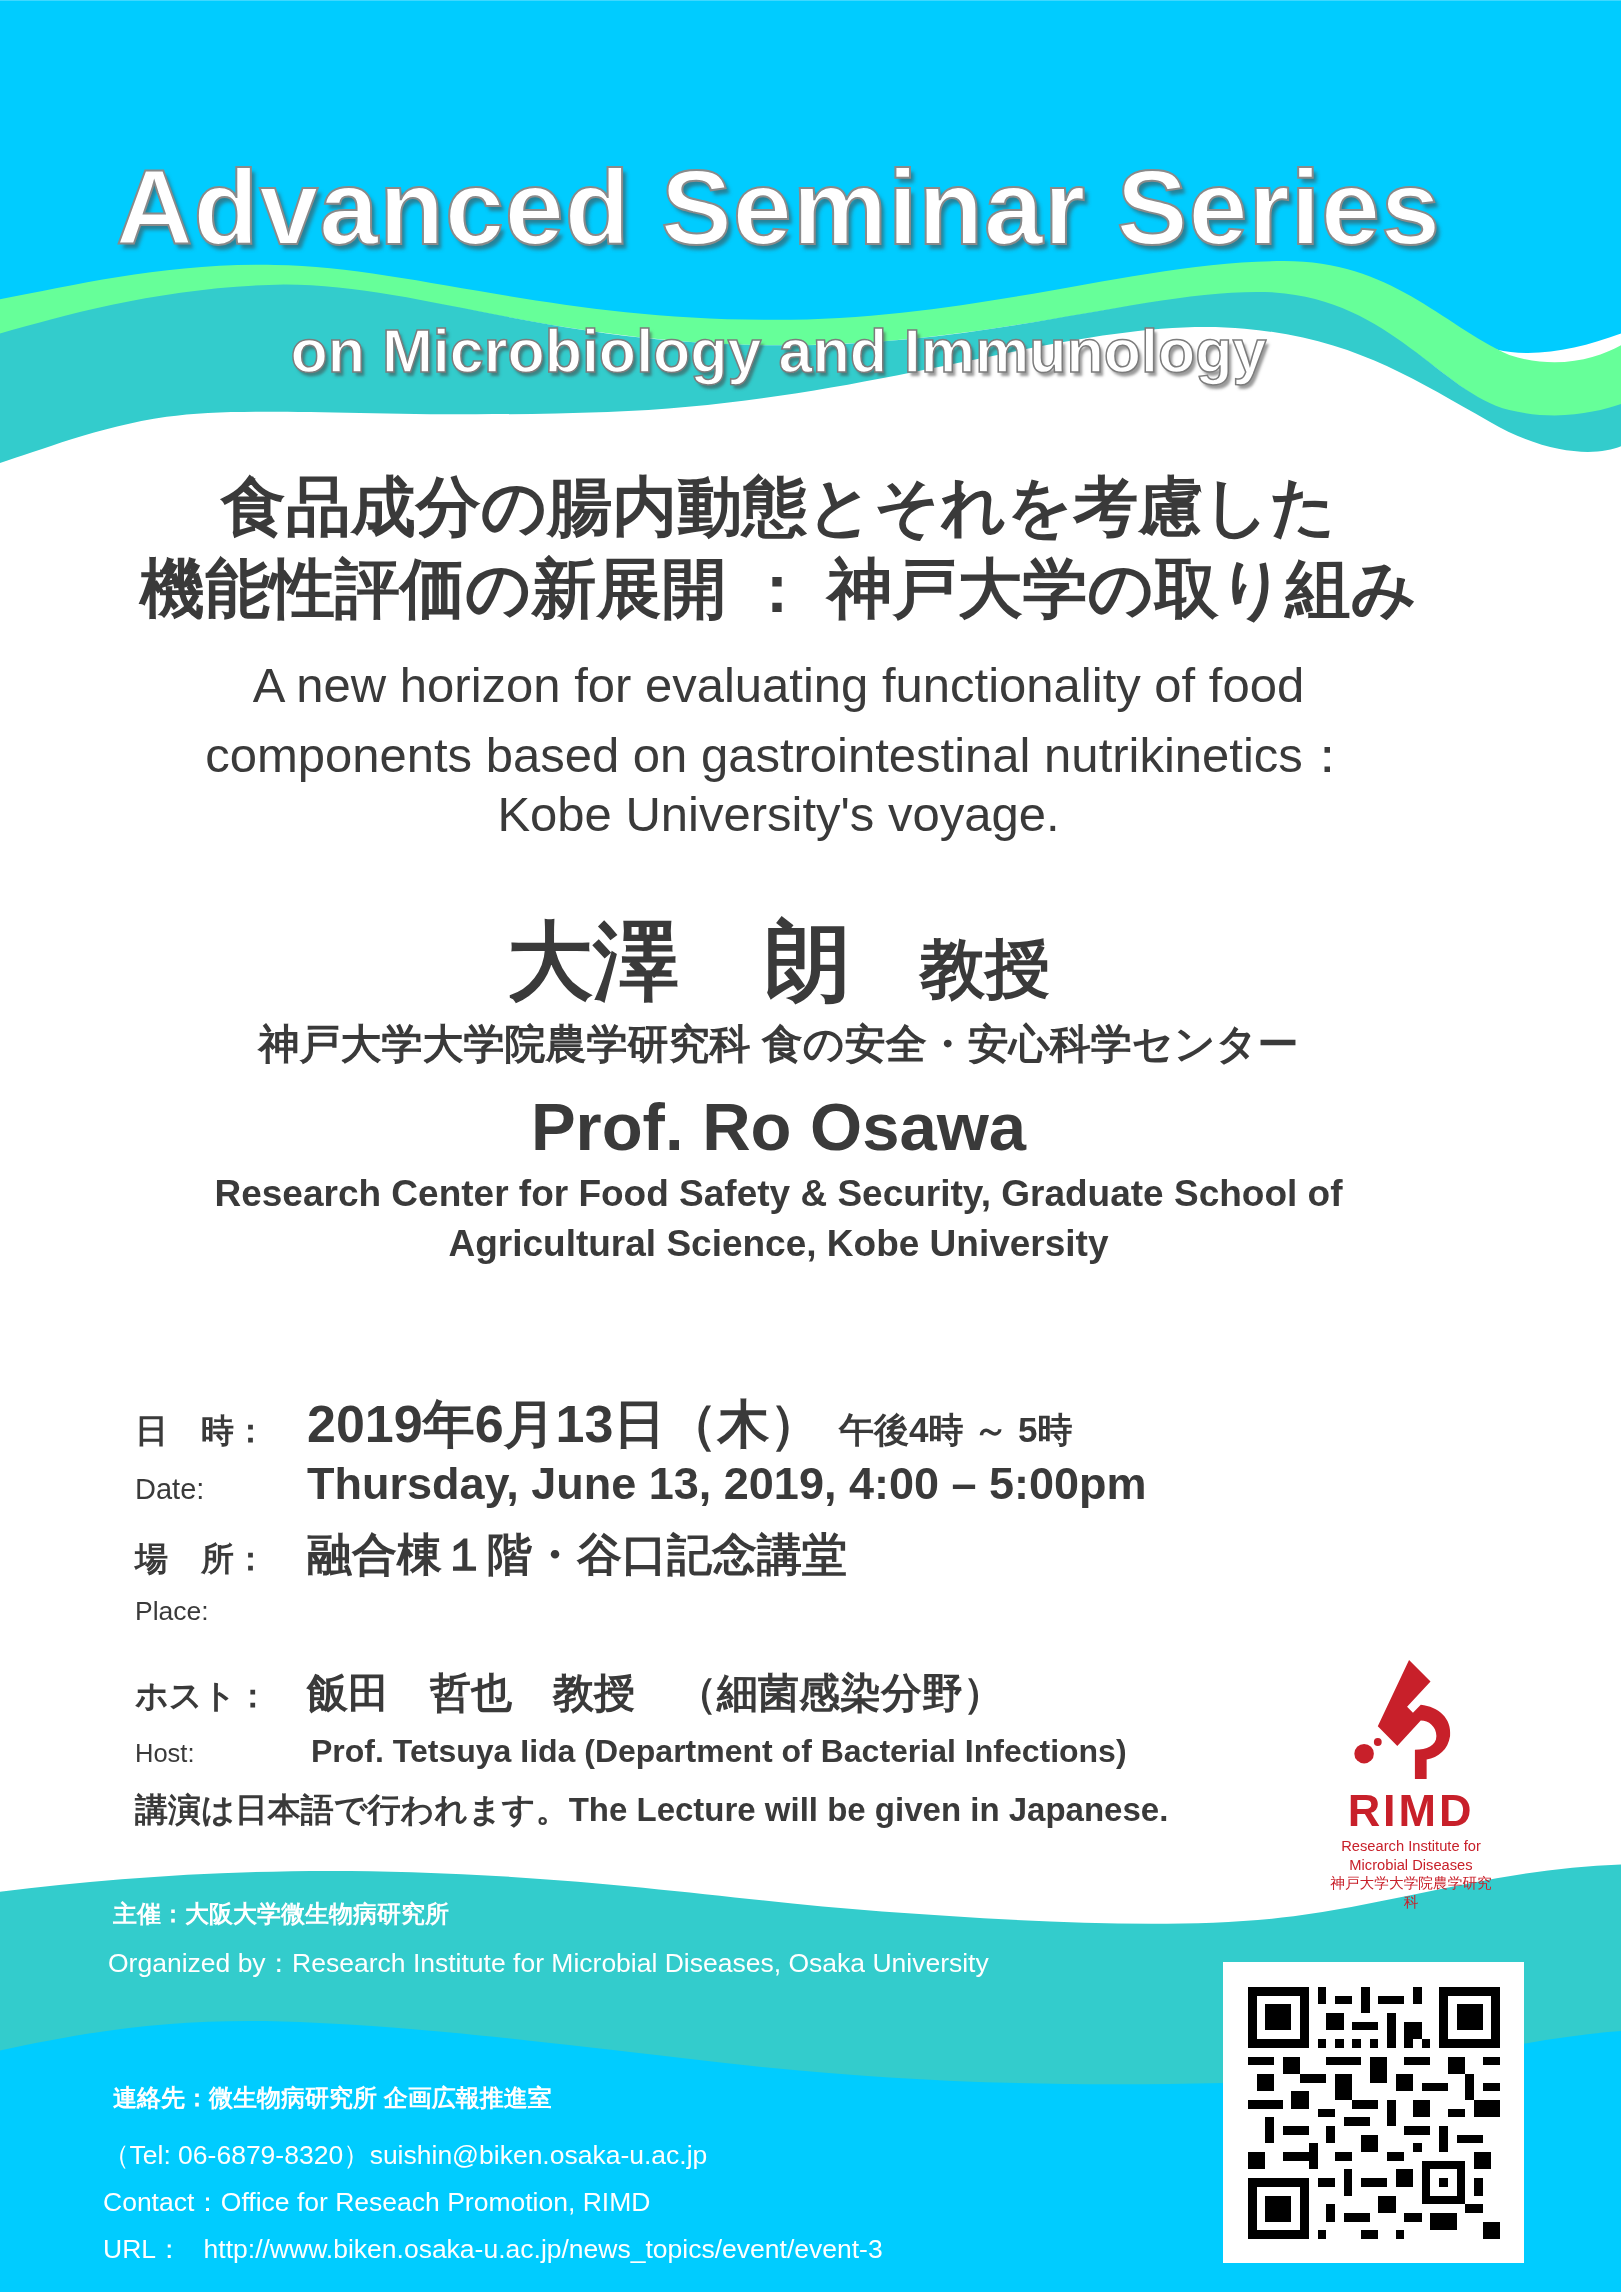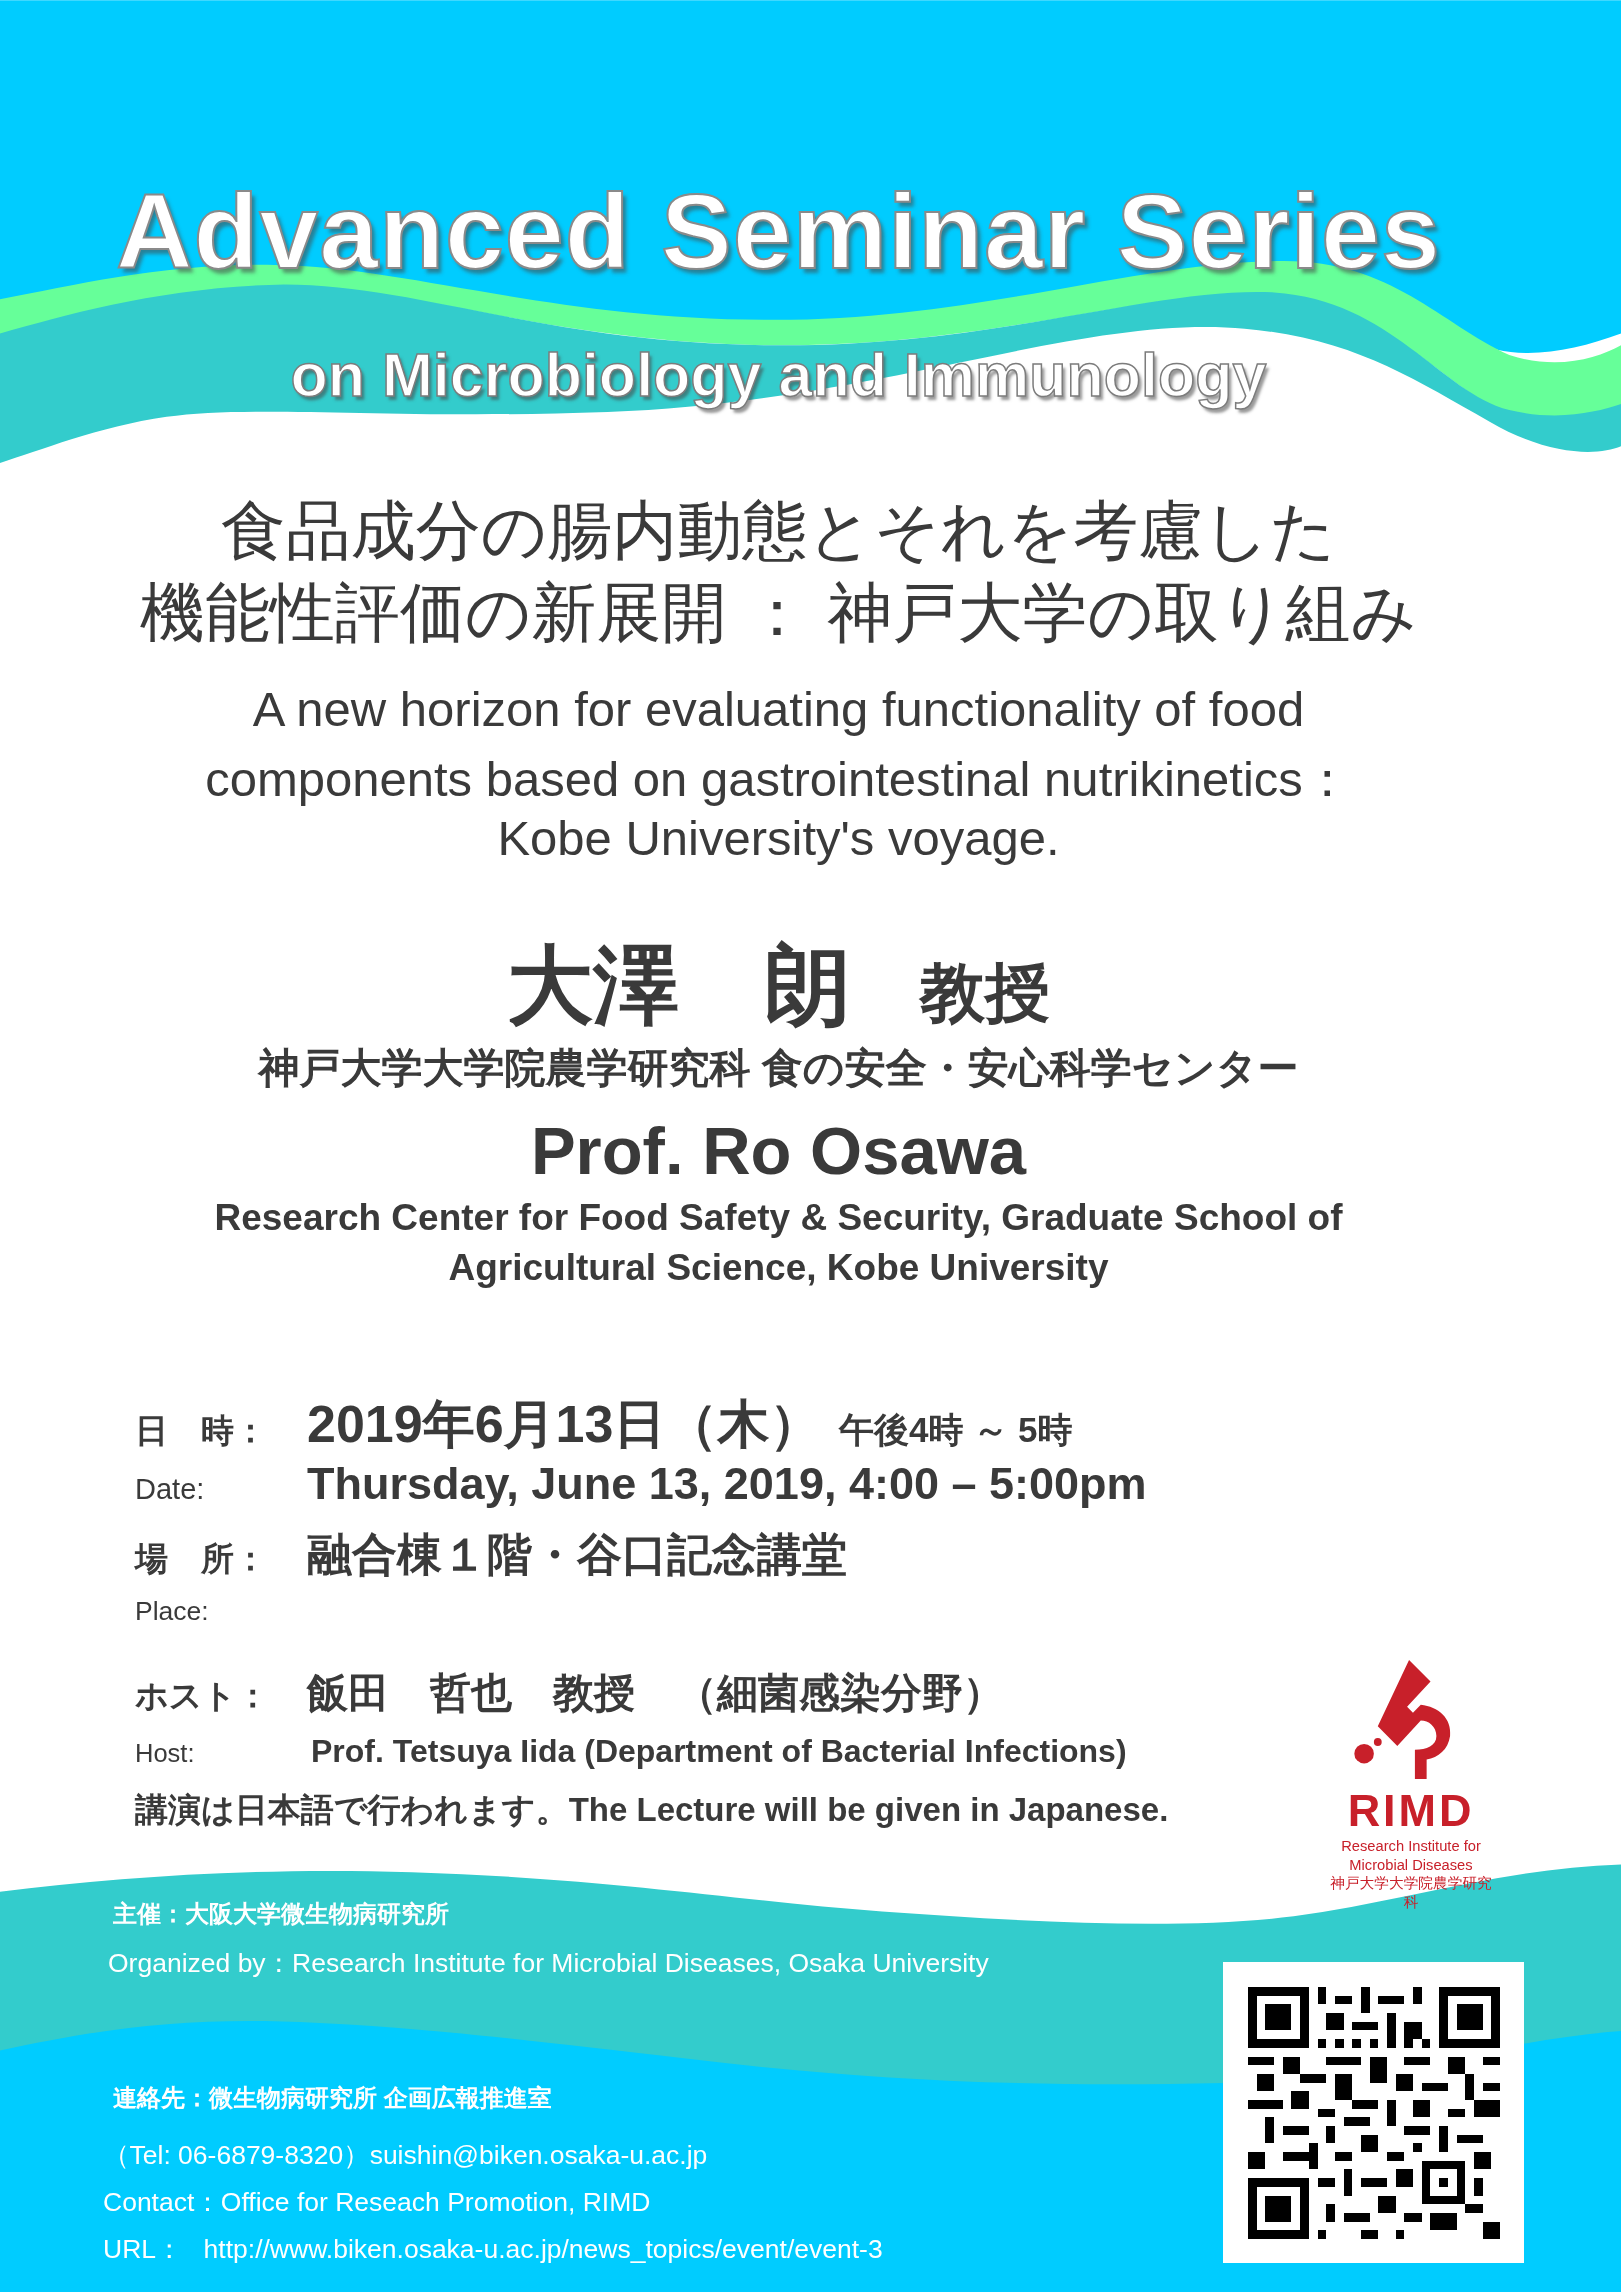--- a/index.html
+++ b/index.html
@@ -1,33 +1,33 @@
 <!DOCTYPE html>
 <html><head>
 <meta charset="utf-8">
 <style>
   * { margin: 0; padding: 0; box-sizing: border-box; }
   html, body { width: 1621px; height: 2293px; background: #ffffff; overflow: hidden; }
   body { position: relative; font-family: "Liberation Sans", "DejaVu Sans", sans-serif; color: #3a3a3a; }
   .bg-svg { position: absolute; left: 0; top: 0; width: 1621px; height: 2293px; z-index: 0; }
   .abs { position: absolute; z-index: 2; }
-  .center { left: 0; width: 1557px; text-align: center; margin-top: 24px; }
+  .center { left: 0; width: 1557px; text-align: center; }
 
   .title-main {
     top: 147px; font-size: 106px; font-weight: bold; color: #ffffff;
     letter-spacing: 1px;
     -webkit-text-stroke: 2px #8a8a8a;
     text-shadow: 3.9px 4.9px 3.9px rgba(70,70,70,0.55);
   }
   .title-sub {
     top: 316px; font-size: 61px; font-weight: bold; color: #ffffff;
     -webkit-text-stroke: 1.5px #7c7c7c;
     text-shadow: 2.9px 3.9px 2.9px rgba(70,70,70,0.55);
   }
-  .jp-title { font-size: 65px; font-weight: normal; color: #3a3a3a; line-height: 76px; }
+  .jp-title { font-size: 65px; font-weight: bold; color: #3a3a3a; line-height: 76px; }
   .en-title { font-size: 49px; color: #3a3a3a; line-height: 57px; }
   .speaker-jp { font-size: 86px; font-weight: bold; color: #3a3a3a; }
   .speaker-jp .title-suffix { font-size: 65px; margin-left: 69px; }
   .speaker-affil-jp { font-size: 41px; font-weight: bold; color: #3a3a3a; }
   .speaker-en { font-size: 67px; font-weight: bold; color: #3a3a3a; }
   .speaker-affil-en { font-size: 37px; font-weight: bold; color: #3a3a3a; line-height: 49px; }
 
   .info-row { position: absolute; z-index: 2; display: flex; align-items: baseline; color: #3a3a3a; }
   .info-label { width: 172px; display: inline-block; }
   .lbl-jp { font-size: 33px; font-weight: bold; }

